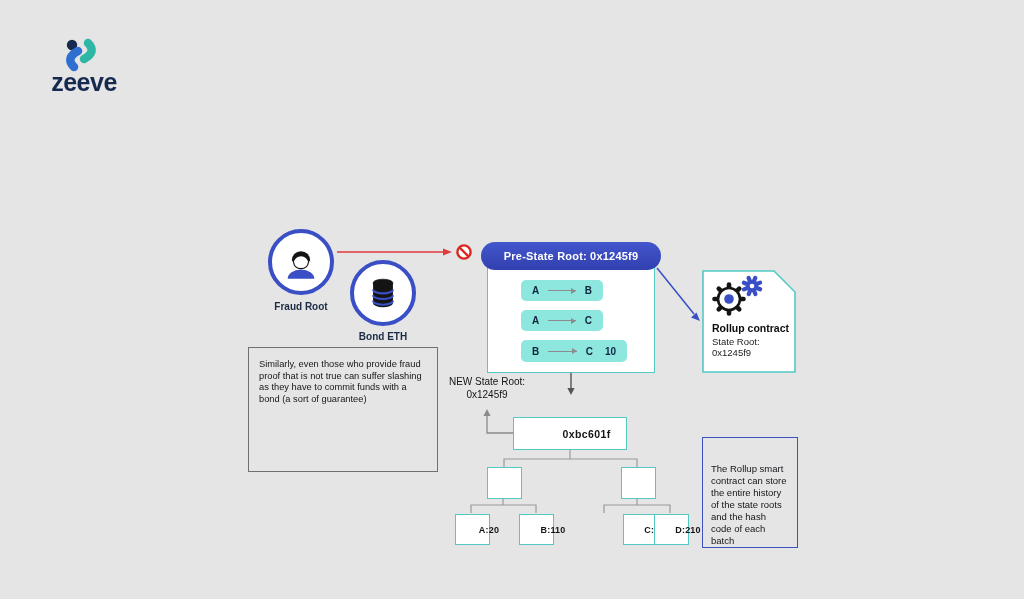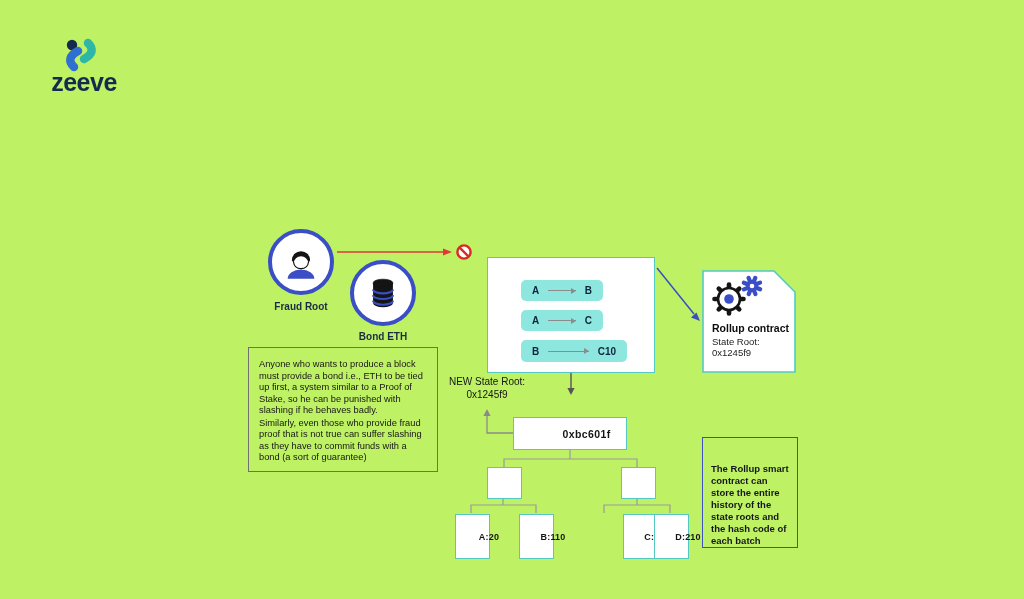--- a/index.html
+++ b/index.html
@@ -1,54 +1,54 @@
 <!DOCTYPE html>
 <html><head>
 <meta charset="utf-8">
 <style>
   html,body{margin:0;padding:0;background:#fff;}
-  .canvas{position:relative;width:1024px;height:599px;background:#bef264;overflow:hidden;
+  .canvas{position:relative;width:1024px;height:599px;background:#e5e5e5;overflow:hidden;
           font-family:"Liberation Sans",sans-serif;}
   .abs{position:absolute;box-sizing:border-box;}
   
   svg.overlay{position:absolute;left:0;top:0;width:1024px;height:599px;pointer-events:none;}
   
   .logo-word{left:44px;top:68px;width:80px;text-align:center;font-size:25px;font-weight:800;
              color:#16294e;letter-spacing:-0.5px;}
   
   .title{left:0;top:135px;width:1024px;text-align:center;font-size:23px;font-weight:700;
          color:#3d3d3d;letter-spacing:0.3px;}
   
   .actor-circle{width:66px;height:66px;border:4px solid #3a4ec5;border-radius:50%;background:#fff;
                 display:flex;align-items:center;justify-content:center;}
   .actor-label{font-size:10px;font-weight:700;color:#1c2b45;text-align:center;}
   
   .bond-note{left:248px;top:347px;width:190px;height:125px;border:1px solid #707070;
              padding:11px 10px;font-size:9.3px;line-height:1.24;color:#161616;font-weight:500;}
   .bond-note p{margin:0;}
   .bond-note p + p{margin-top:1px;}
   .rollup-note{left:702px;top:437px;width:96px;height:111px;border:1.6px solid #3f51c1;
-               padding:25px 8px 8px;font-size:9.5px;line-height:1.26;color:#15161a;font-weight:700;}
+               padding:25px 8px 8px;font-size:9.5px;line-height:1.26;color:#15161a;font-weight:400;}
   
   .pill{left:481px;top:242px;width:180px;height:28px;border-radius:14px;
         background:linear-gradient(180deg,#4356cd,#3140ae);display:flex;align-items:center;
         justify-content:center;color:#fff;font-size:11px;font-weight:600;letter-spacing:0.2px;z-index:3;}
   
   .trans-box{left:487px;top:257px;width:168px;height:116px;border:1.5px solid #54c9c4;background:#fff;z-index:2;}
   .trans-row{position:absolute;background:#8de7de;border-radius:5px;display:flex;align-items:center;
              padding:0 11px;box-sizing:border-box;font-size:10px;font-weight:700;color:#10233f;}
   .t-arrow{position:relative;flex:1;height:1px;background:#8c8c8c;margin:0 9px;}
   .t-arrow::after{content:"";position:absolute;right:0;top:-2.5px;border-left:5px solid #8c8c8c;
                   border-top:3px solid transparent;border-bottom:3px solid transparent;}
   
   .node{border:1.5px solid #54c9c4;background:#fff;display:flex;align-items:center;justify-content:center;padding-left:33px;}
   .root-node{left:513px;top:417px;width:114px;height:33px;font-size:10.5px;font-weight:600;
              color:#141414;letter-spacing:0.4px;}
   .mid-node{top:467px;width:33px;height:32px;}
-  .leaf-node{top:514px;height:45px;font-size:9px;font-weight:600;color:#141414;letter-spacing:0.2px;}
+  .leaf-node{top:514px;height:31px;font-size:9px;font-weight:600;color:#141414;letter-spacing:0.2px;}
   .new-root{left:441px;top:376px;width:92px;text-align:center;font-size:10px;line-height:1.25;
             color:#141414;font-weight:400;}
   .merkle-label{left:528px;top:394px;width:90px;text-align:center;font-size:12.5px;font-weight:700;color:#3d6cd9;margin-top:23px;}
   
   .rollup-title{left:712px;top:322px;width:104px;font-size:10.5px;font-weight:800;color:#0d0d0d;}
   .rollup-line1{left:712px;top:336px;width:84px;font-size:9.5px;color:#222;}
   .rollup-line2{left:712px;top:347px;width:84px;font-size:9.5px;color:#222;}
 </style>
 </head>
 <body>
@@ -144,41 +144,41 @@
       <path d="M10 12 v28 a14 6 0 0 0 28 0 v-28" fill="#141414"></path>
       <ellipse cx="24" cy="12" rx="14" ry="5.5" fill="#141414" stroke="#141414" stroke-width="1"></ellipse>
       <path d="M10 21 a14 5.5 0 0 0 28 0" fill="none" stroke="#3a4ec5" stroke-width="3"></path>
       <path d="M10 29 a14 5.5 0 0 0 28 0" fill="none" stroke="#3a4ec5" stroke-width="3"></path>
       <path d="M10 37 a14 5.5 0 0 0 28 0" fill="none" stroke="#3a4ec5" stroke-width="3"></path>
     </svg>
   </div>
   <div class="abs actor-label" style="left:348px;top:331px;width:70px;">Bond ETH</div>
 
   <div class="abs bond-note">
-    <p>Anyone who wants to produce a block must provide a bond i.e., ETH to be tied up first, a system similar to a Proof of Stake, so he can be punished with slashing if he behaves badly.</p>
     <p>Similarly, even those who provide fraud proof that is not true can suffer slashing as they have to commit funds with a bond (a sort of guarantee)</p>
   </div>
 
+  <div class="abs pill">Pre-State Root: 0x1245f9</div>
 
   <div class="abs trans-box">
     <div class="trans-row" style="left:33px;top:22px;width:82px;height:21px;">
       <span>A</span>
       <span class="t-arrow"></span>
       <span>B</span>
     </div>
     <div class="trans-row" style="left:33px;top:52px;width:82px;height:21px;">
       <span>A</span>
       <span class="t-arrow"></span>
       <span>C</span>
     </div>
     <div class="trans-row" style="left:33px;top:82px;width:106px;height:22px;">
       <span>B</span>
       <span class="t-arrow"></span>
       <span>C</span>
-      <span style="">10</span>
+      <span style="margin-left:12px;">10</span>
     </div>
   </div>
 
   <div class="abs rollup-title">Rollup contract</div>
   <div class="abs rollup-line1">State Root:</div>
   <div class="abs rollup-line2">0x1245f9</div>
 
   <div class="abs new-root">
     <div>NEW State Root:</div>
     <div>0x1245f9</div>

